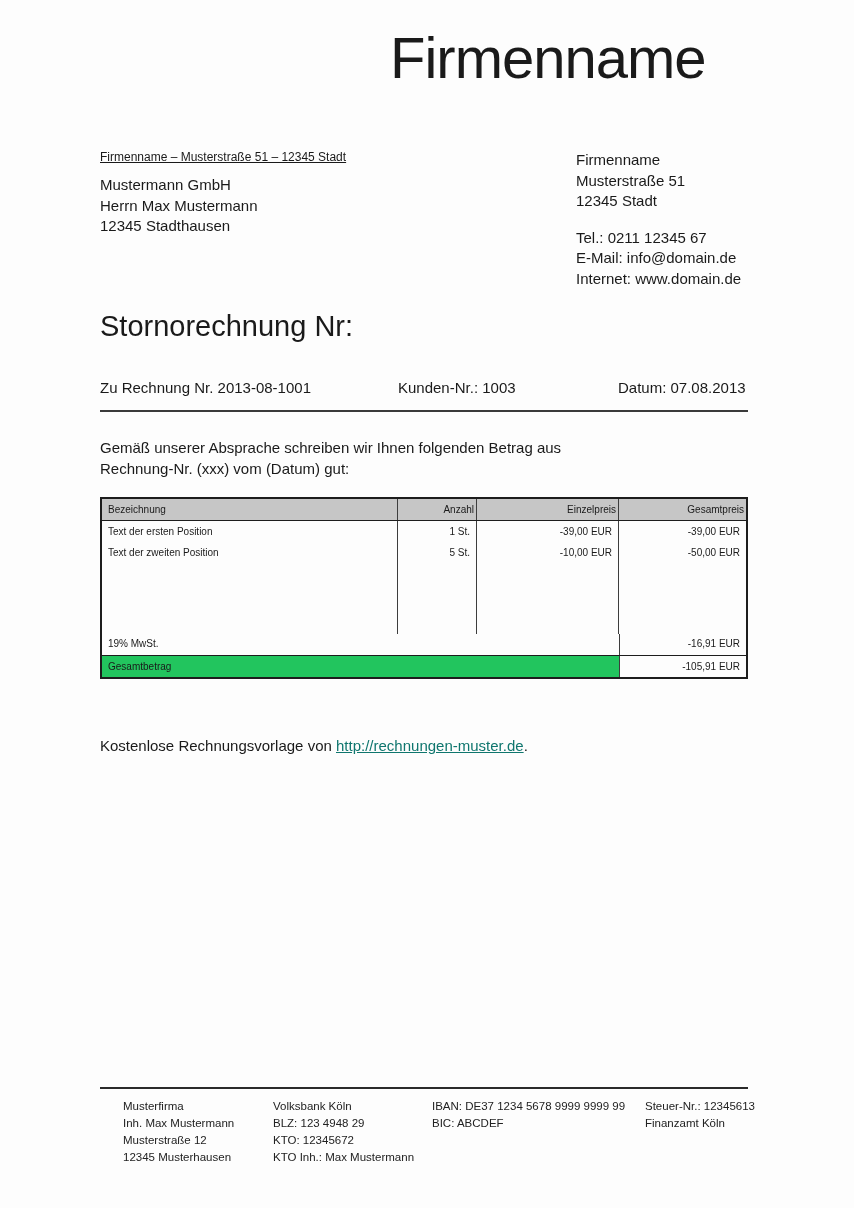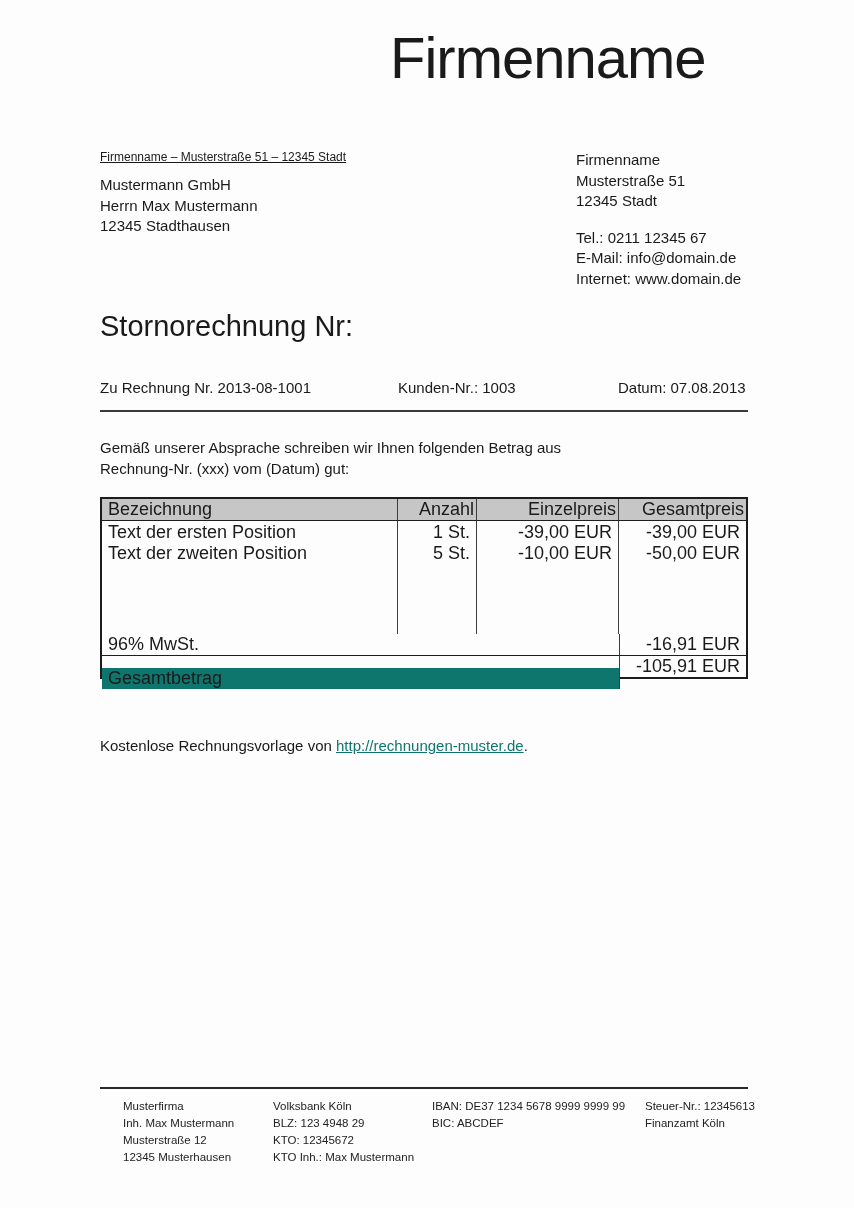--- a/index.html
+++ b/index.html
@@ -99,21 +99,21 @@
     line-height: 21px;
   }
 
   
   .tbl {
     position: absolute;
     left: 100px;
     top: 497px;
     width: 648px;
     border: 2px solid #1d1d1d;
-    font-size: 18px;
+    font-size: 10px;
   }
   .thead, .tbody { display: grid; grid-template-columns: 296px 79px 142px 1fr; }
   .thead {
     background: #c6c6c6;
     border-bottom: 1px solid #1d1d1d;
     height: 22px;
   }
   .th, .td-col { border-right: 1px solid #3d3d3d; }
   .th:last-child, .td-col:last-child { border-right: none; }
   .th { line-height: 21px; }
@@ -126,21 +126,21 @@
 
   .trow { display: grid; grid-template-columns: 517px 1fr; height: 21px; line-height: 20px; }
   .trow .label  { padding-left: 6px; }
   .trow .amount { text-align: right; padding-right: 6px; border-left: 1px solid #3d3d3d; }
   .trow.subtotal { border-top: 1px solid #1d1d1d; }
   .trow.grand {
     border-top: 1px solid #1d1d1d;
     height: 22px;
     line-height: 21px;
   }
-  .trow.grand .label { background: #0f766e; margin-top: 12px; }
+  .trow.grand .label { background: #22c55e; }
 
   
   .note {
     position: absolute;
     left: 100px;
     top: 737px;
     font-size: 15px;
     white-space: nowrap;
   }
   .note a { color: #0f766e; text-decoration: underline; cursor: pointer; }
@@ -219,21 +219,21 @@
       <div class="td-col num">
         <div>-39,00 EUR</div>
         <div>-10,00 EUR</div>
       </div>
       <div class="td-col num">
         <div>-39,00 EUR</div>
         <div>-50,00 EUR</div>
       </div>
     </div>
     <div class="trow vat">
-      <div class="label">96% MwSt.</div>
+      <div class="label">19% MwSt.</div>
       <div class="amount">-16,91 EUR</div>
     </div>
     <div class="trow grand">
       <div class="label">Gesamtbetrag</div>
       <div class="amount">-105,91 EUR</div>
     </div>
   </div>
 
   <div class="note"><span>Kostenlose Rechnungsvorlage von </span><a href="#">http://rechnungen-muster.de</a><span>.</span></div>
 

